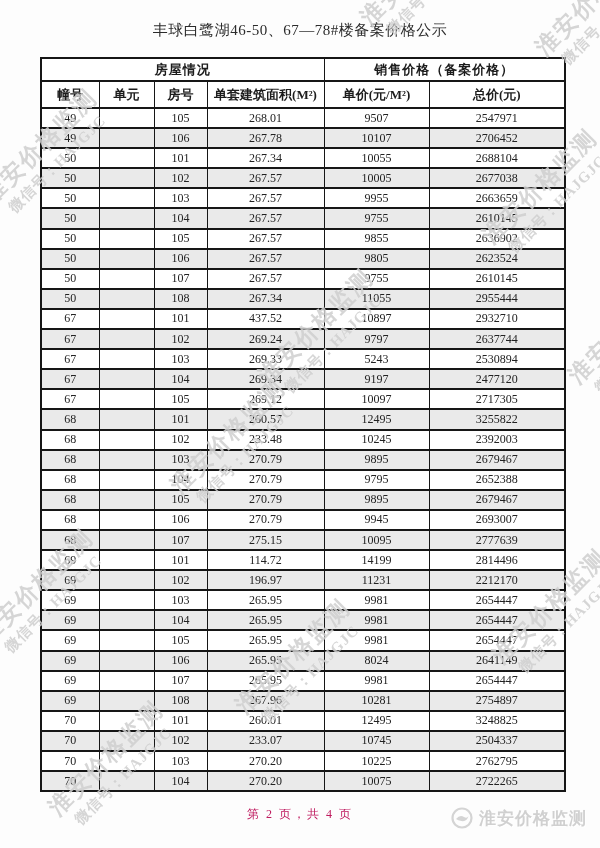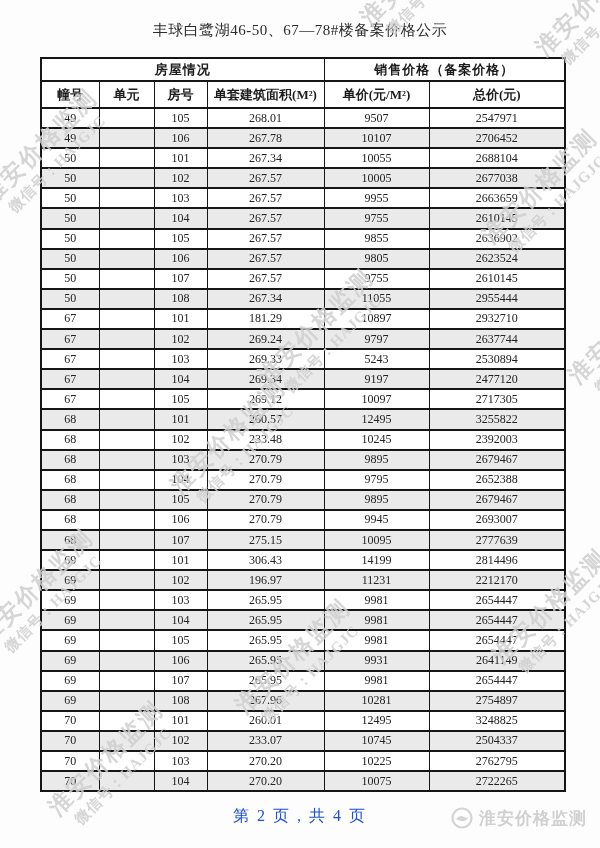--- a/index.html
+++ b/index.html
@@ -43,21 +43,21 @@
   .wm{
     position:absolute;width:170px;
     transform:rotate(-45deg);
     text-align:center;color:var(--wm);opacity:.85;
     line-height:1.25;
   }
   .wm .wm-cn{display:block;font-size:23px;letter-spacing:2px;font-weight:bold;}
   .wm .wm-en{display:block;font-size:15px;letter-spacing:1px;font-weight:bold;}
   .page-footer{
     position:absolute;top:806px;left:0;width:100%;
-    text-align:center;font-size:16px;color:#1d4ed8;letter-spacing:2px;
+    text-align:center;font-size:12px;color:#be185d;letter-spacing:2px;
   }
   .stamp{
     position:absolute;top:806px;right:13px;
     display:flex;align-items:center;gap:5px;
     color:#d0d0d0;z-index:6;
   }
   .stamp-label{
     font-size:17px;font-weight:bold;letter-spacing:1px;
     text-shadow:1px 1px 0 #ffffff;
     font-family:"Liberation Sans","DejaVu Sans",sans-serif;
@@ -170,21 +170,21 @@
         <td></td>
         <td>108</td>
         <td>267.34</td>
         <td>11055</td>
         <td>2955444</td>
       </tr>
       <tr>
         <td>67</td>
         <td></td>
         <td>101</td>
-        <td>181.29</td>
+        <td>437.52</td>
         <td>10897</td>
         <td>2932710</td>
       </tr>
       <tr class="alt">
         <td>67</td>
         <td></td>
         <td>102</td>
         <td>269.24</td>
         <td>9797</td>
         <td>2637744</td>
@@ -266,21 +266,21 @@
         <td></td>
         <td>107</td>
         <td>275.15</td>
         <td>10095</td>
         <td>2777639</td>
       </tr>
       <tr>
         <td>69</td>
         <td></td>
         <td>101</td>
-        <td>306.43</td>
+        <td>114.72</td>
         <td>14199</td>
         <td>2814496</td>
       </tr>
       <tr class="alt">
         <td>69</td>
         <td></td>
         <td>102</td>
         <td>196.97</td>
         <td>11231</td>
         <td>2212170</td>
@@ -307,21 +307,21 @@
         <td>105</td>
         <td>265.95</td>
         <td>9981</td>
         <td>2654447</td>
       </tr>
       <tr class="alt">
         <td>69</td>
         <td></td>
         <td>106</td>
         <td>265.95</td>
-        <td>9931</td>
+        <td>8024</td>
         <td>2641149</td>
       </tr>
       <tr>
         <td>69</td>
         <td></td>
         <td>107</td>
         <td>265.95</td>
         <td>9981</td>
         <td>2654447</td>
       </tr>

